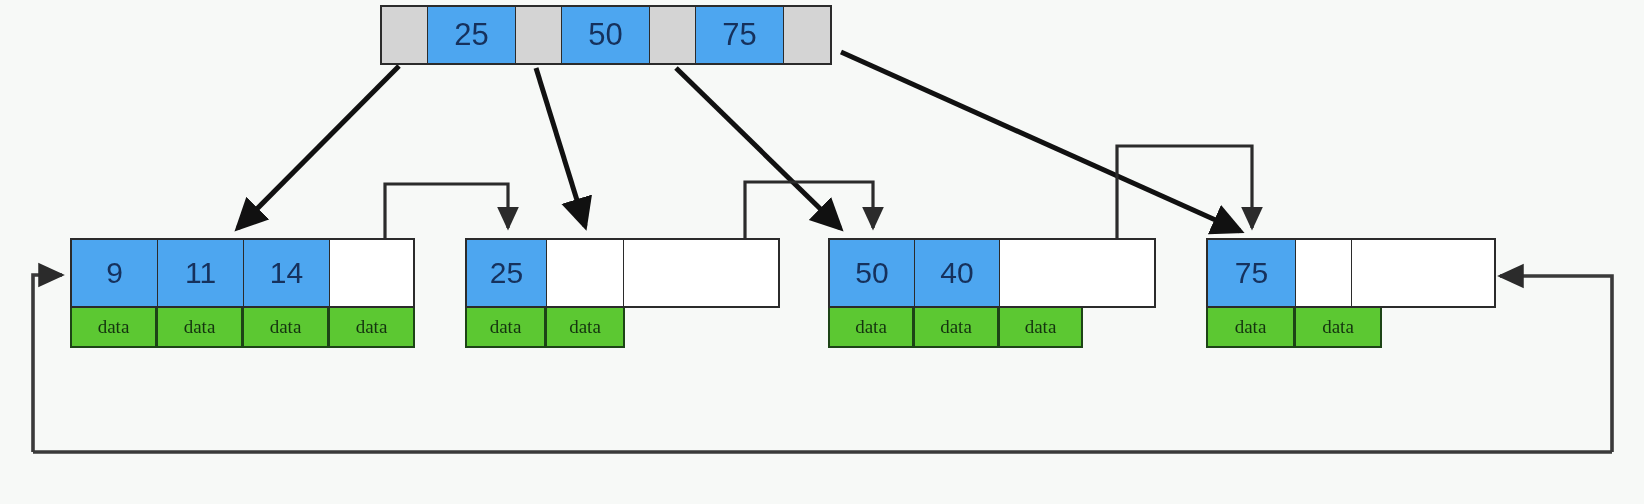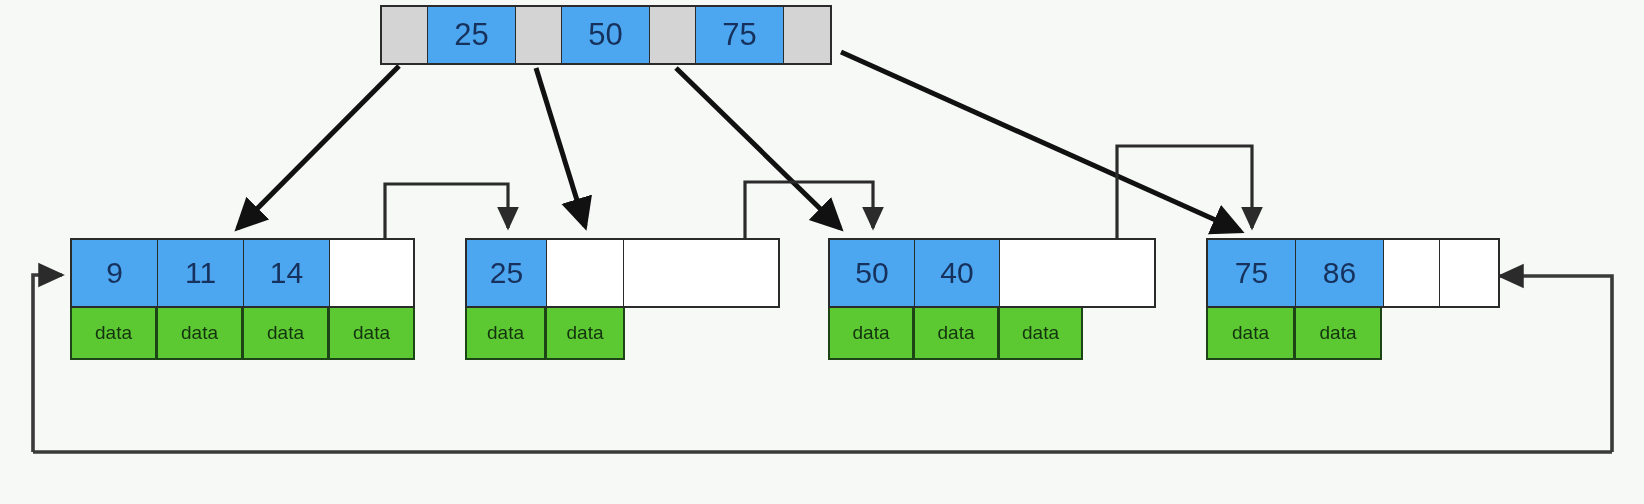--- a/index.html
+++ b/index.html
@@ -13,21 +13,21 @@
   .root{top:5px;left:380px;height:60px;border:2px solid #2b2b2b;background:#fff;}
   .root .ptr{width:46px;background:#d4d4d4;border-right:1.5px solid #2b2b2b;box-sizing:border-box;}
   .root .ptr.last{border-right:none;}
   .root .key{width:88px;background:#4da6f0;border-right:1.5px solid #2b2b2b;box-sizing:border-box;
        display:flex;align-items:center;justify-content:center;
        font-size:31px;color:#16315c;}
 
   
   .leaf{display:block;}
   .leaf .keyrow{display:flex;border:2px solid #2b2b2b;box-sizing:border-box;height:70px;background:#fff;}
-  .leaf .datarow{display:flex;height:52px;}
+  .leaf .datarow{display:flex;height:40px;font-family:Liberation Serif, serif;}
   .leaf .kcell{box-sizing:border-box;border-right:1.5px solid #2b2b2b;
        display:flex;align-items:center;justify-content:center;
        font-size:30px;color:#16315c;background:#4da6f0;}
   .leaf .kcell.last{border-right:none;}
   .leaf .kcell.empty{background:#fff;}
   .leaf .dcell{box-sizing:border-box;background:#5cc832;
        border:2px solid #1d4416;border-top:none;border-right:1px solid #1d4416;
        display:flex;align-items:center;justify-content:center;
        font-size:19px;color:#14330f;}
   .leaf .dcell.lastd{border-right:2px solid #1d4416;}
@@ -116,21 +116,20 @@
       <div class="dcell" style="width:85px">data</div>
       <div class="dcell" style="width:85px">data</div>
       <div class="dcell lastd" style="width:85px">data</div>
       <div class="dcell blank" style="width:73px"></div>
     </div>
   </div>
 
   <div class="node leaf" style="left:1206px;top:238px;">
     <div class="keyrow">
       <div class="kcell" style="width:88px">75</div>
-      <div class="kcell" style="width:88px">86</div>
       <div class="kcell empty" style="width:56px"></div>
       <div class="kcell empty last" style="width:58px"></div>
     </div>
     <div class="datarow">
       <div class="dcell" style="width:88px">data</div>
       <div class="dcell lastd" style="width:88px">data</div>
       <div class="dcell blank" style="width:56px"></div>
       <div class="dcell blank" style="width:58px"></div>
     </div>
   </div>

